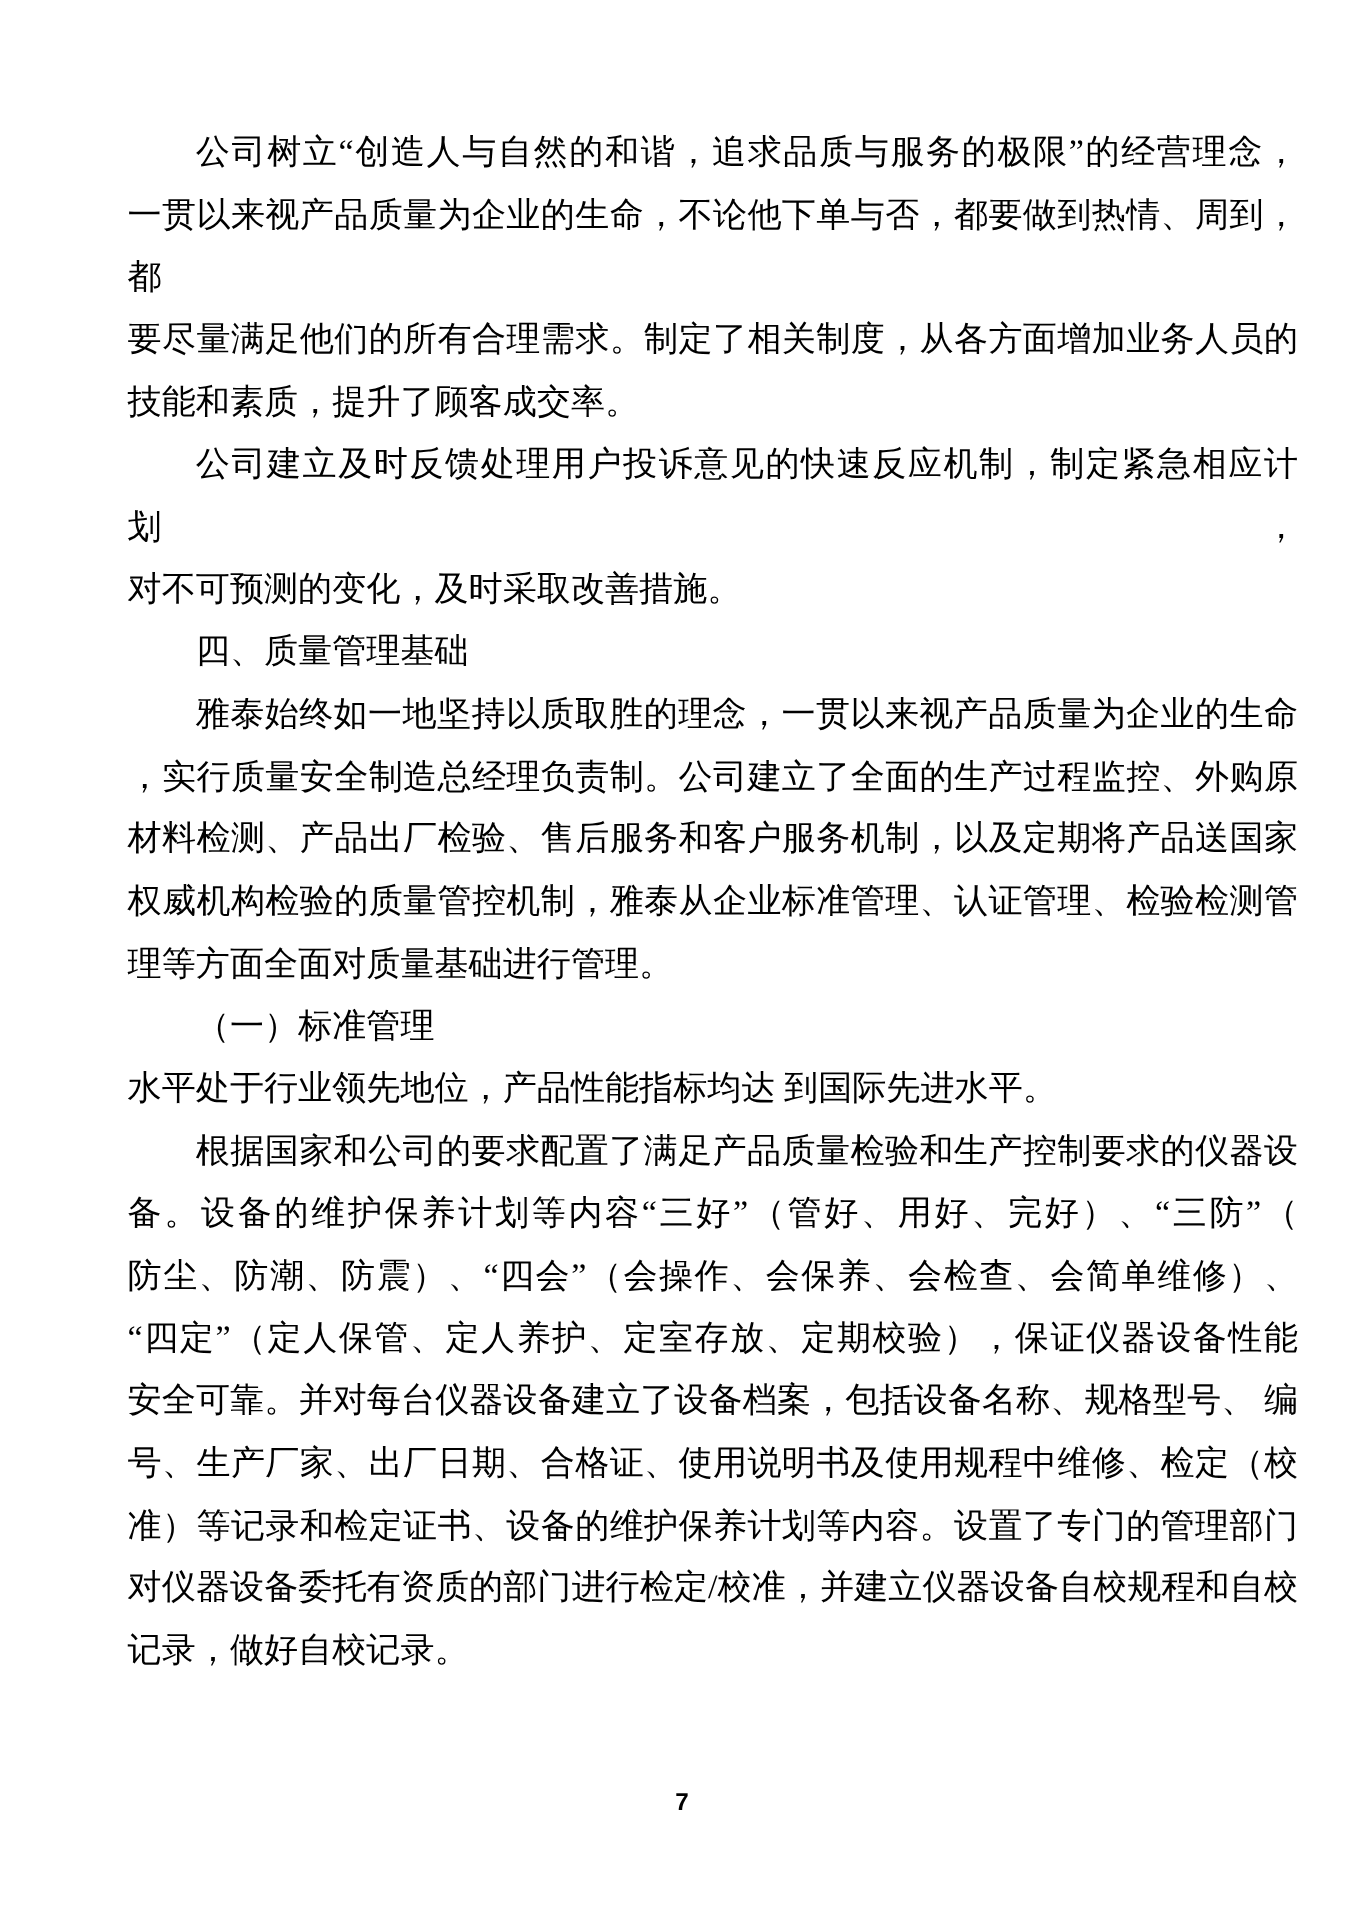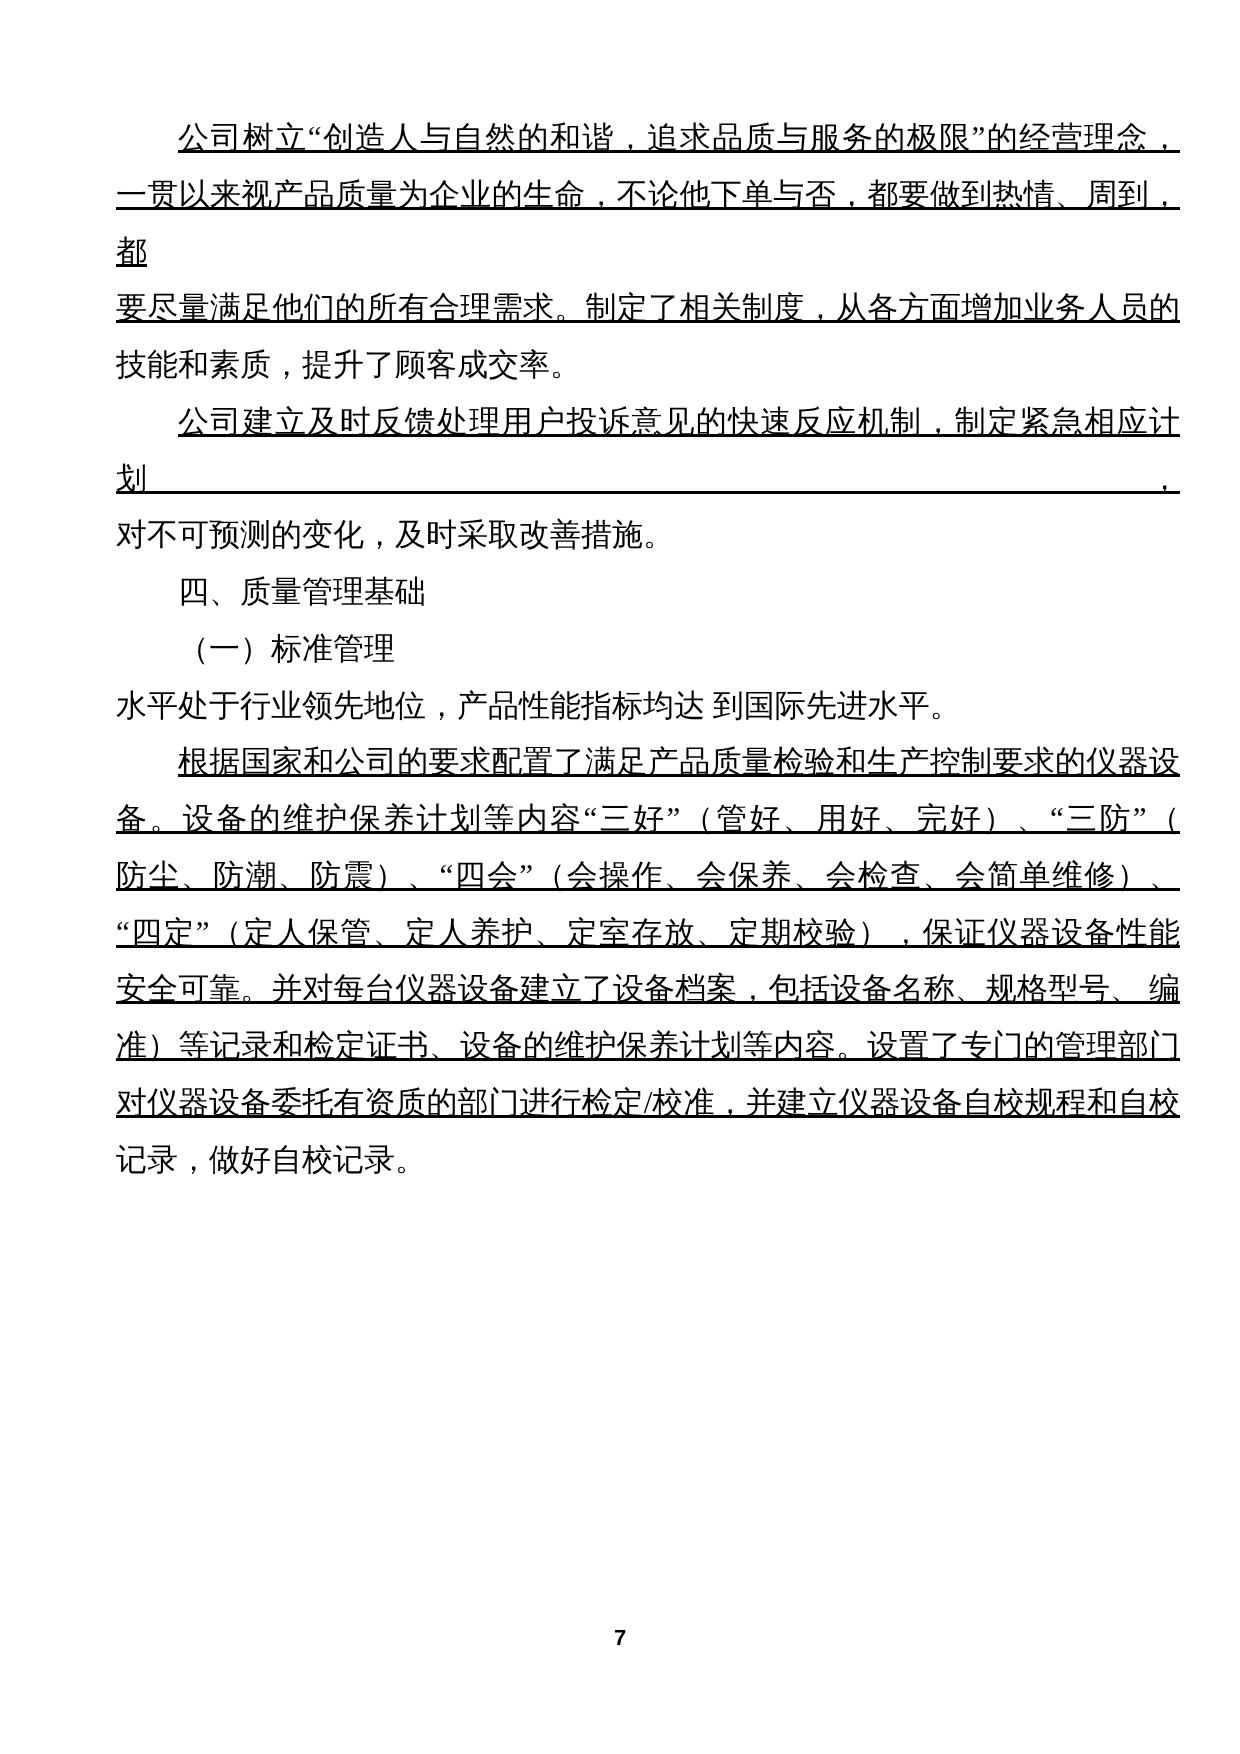--- a/index.html
+++ b/index.html
@@ -29,21 +29,20 @@
   .line {
     display: block;
     font-size: 31px;
     line-height: 56.75px;
     text-align: justify;
     color: #000000;
   }
   
   .line.fill {
     text-align-last: justify;
-    text-decoration: underline;
     -moz-text-align-last: justify;
   }
   
   .line.indent {
     text-indent: 2em;
   }
   .page-footer {
     position: absolute;
     left: 0;
     top: 1625px;
@@ -69,31 +68,39 @@
         <span class="line">技能和素质，提升了顾客成交率。</span>
       </p>
       <p class="paragraph">
         <span class="line indent fill">公司建立及时反馈处理用户投诉意见的快速反应机制，制定紧急相应计划，</span>
         <span class="line">对不可预测的变化，及时采取改善措施。</span>
       </p>
       <p class="paragraph">
         <span class="line indent">四、质量管理基础</span>
       </p>
       <p class="paragraph">
+        <span class="line indent fill">雅泰始终如一地坚持以质取胜的理念，一贯以来视产品质量为企业的生命</span>
+        <span class="line fill">，实行质量安全制造总经理负责制。公司建立了全面的生产过程监控、外购原</span>
+        <span class="line fill">材料检测、产品出厂检验、售后服务和客户服务机制，以及定期将产品送国家</span>
+        <span class="line fill">权威机构检验的质量管控机制，雅泰从企业标准管理、认证管理、检验检测管</span>
+        <span class="line">理等方面全面对质量基础进行管理。</span>
+      </p>
+      <p class="paragraph">
         <span class="line indent">（一）标准管理</span>
       </p>
       <p class="paragraph">
         <span class="line">水平处于行业领先地位，产品性能指标均达 到国际先进水平。</span>
       </p>
       <p class="paragraph">
         <span class="line indent fill">根据国家和公司的要求配置了满足产品质量检验和生产控制要求的仪器设</span>
         <span class="line fill">备。设备的维护保养计划等内容“三好”（管好、用好、完好）、“三防”（</span>
         <span class="line fill">防尘、防潮、防震）、“四会”（会操作、会保养、会检查、会简单维修）、</span>
         <span class="line fill">“四定”（定人保管、定人养护、定室存放、定期校验），保证仪器设备性能</span>
         <span class="line fill">安全可靠。并对每台仪器设备建立了设备档案，包括设备名称、规格型号、 编</span>
+        <span class="line fill">号、生产厂家、出厂日期、合格证、使用说明书及使用规程中维修、检定（校</span>
         <span class="line fill">准）等记录和检定证书、设备的维护保养计划等内容。设置了专门的管理部门</span>
         <span class="line fill">对仪器设备委托有资质的部门进行检定/校准，并建立仪器设备自校规程和自校</span>
         <span class="line">记录，做好自校记录。</span>
       </p>
     </main>
   <footer class="page-footer">
     <span class="page-number">7</span>
   </footer>
 </div>
 

